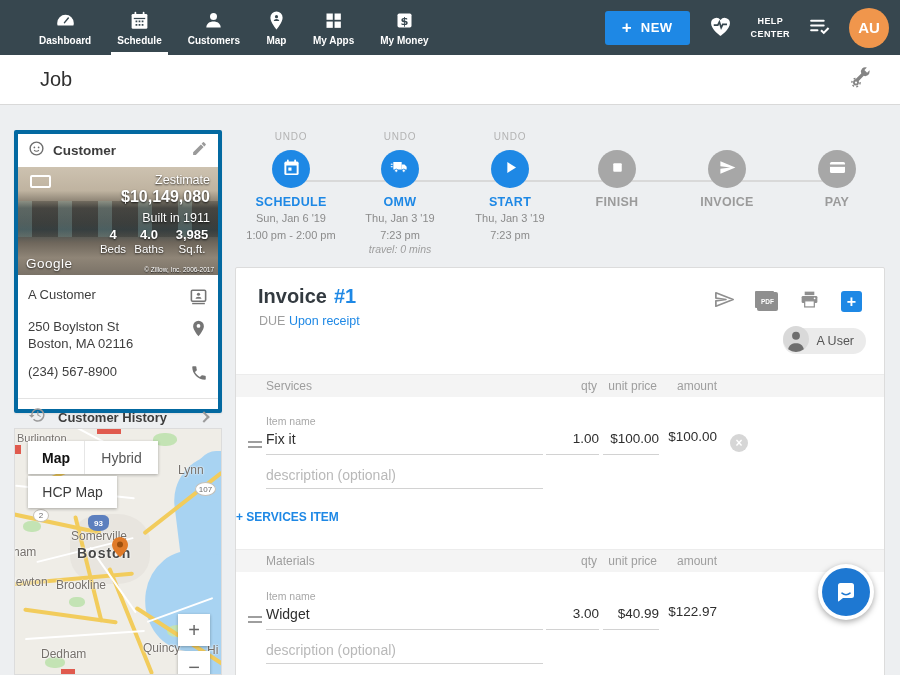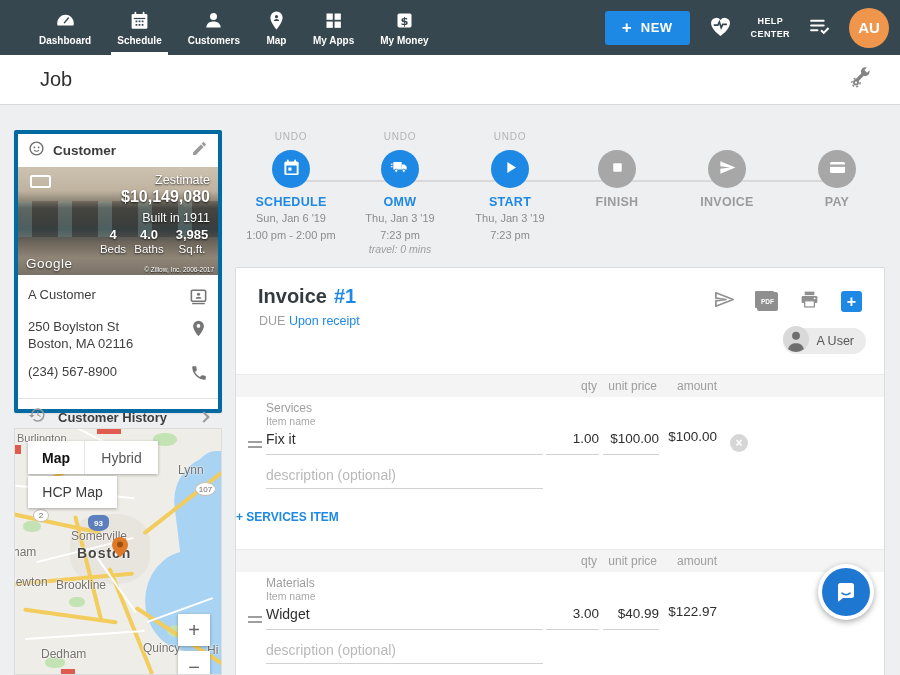--- a/index.html
+++ b/index.html
@@ -103,21 +103,21 @@
   .inv-icons .ic { cursor:pointer; }
   .pdf-ic { position:relative; width:21px; height:19px; background:#8f8f8f; border-radius:2px; box-shadow:-3px -2px 0 -1px #8f8f8f; }
   .pdf-ic span { position:absolute; inset:0; display:flex; align-items:center; justify-content:center; color:#fff; font-size:6.5px; font-weight:bold; }
   .plus-ic { width:21px; height:21px; background:#1e88e5; border-radius:3px; color:#fff; font-size:16px; font-weight:bold; display:flex; align-items:center; justify-content:center; }
   .user-pill { position:absolute; right:18px; top:60px; height:26px; background:#ebebeb; border-radius:13px; display:flex; align-items:center; padding-right:12px; cursor:pointer; }
   .user-pill svg { width:26px; height:26px; }
   .user-pill .u-name { font-size:12.5px; color:#555; margin-left:7px; }
 
   .sec-bar { position:relative; height:23px; background:#f4f4f4; border-top:1px solid #ececec; font-size:12px; color:#9e9e9e; }
   .sec-bar span { position:absolute; top:4px; }
-  .sec-name { left:30px;margin-top:22px; }
+  .sec-name { left:30px; }
   .col-qty { right:287px; }
   .col-price { right:227px; }
   .col-amount { right:167px; }
 
   .item-block { position:relative; height:108px; }
   .drag-handle { position:absolute; left:12px; top:44px; width:14px; height:7px; border-top:2px solid #9e9e9e; border-bottom:2px solid #9e9e9e; cursor:grab; }
   .item-label { position:absolute; left:30px; top:18px; font-size:10.5px; color:#a8a8a8; }
   .fld { position:absolute; border-bottom:1px solid #d2d2d2; height:24px; font-size:14px; color:#2e2e2e; cursor:text; }
   .fld-name { left:30px; top:34px; width:277px; }
   .fld-qty { left:310px; top:34px; width:53px; text-align:right; font-size:13.5px; }

